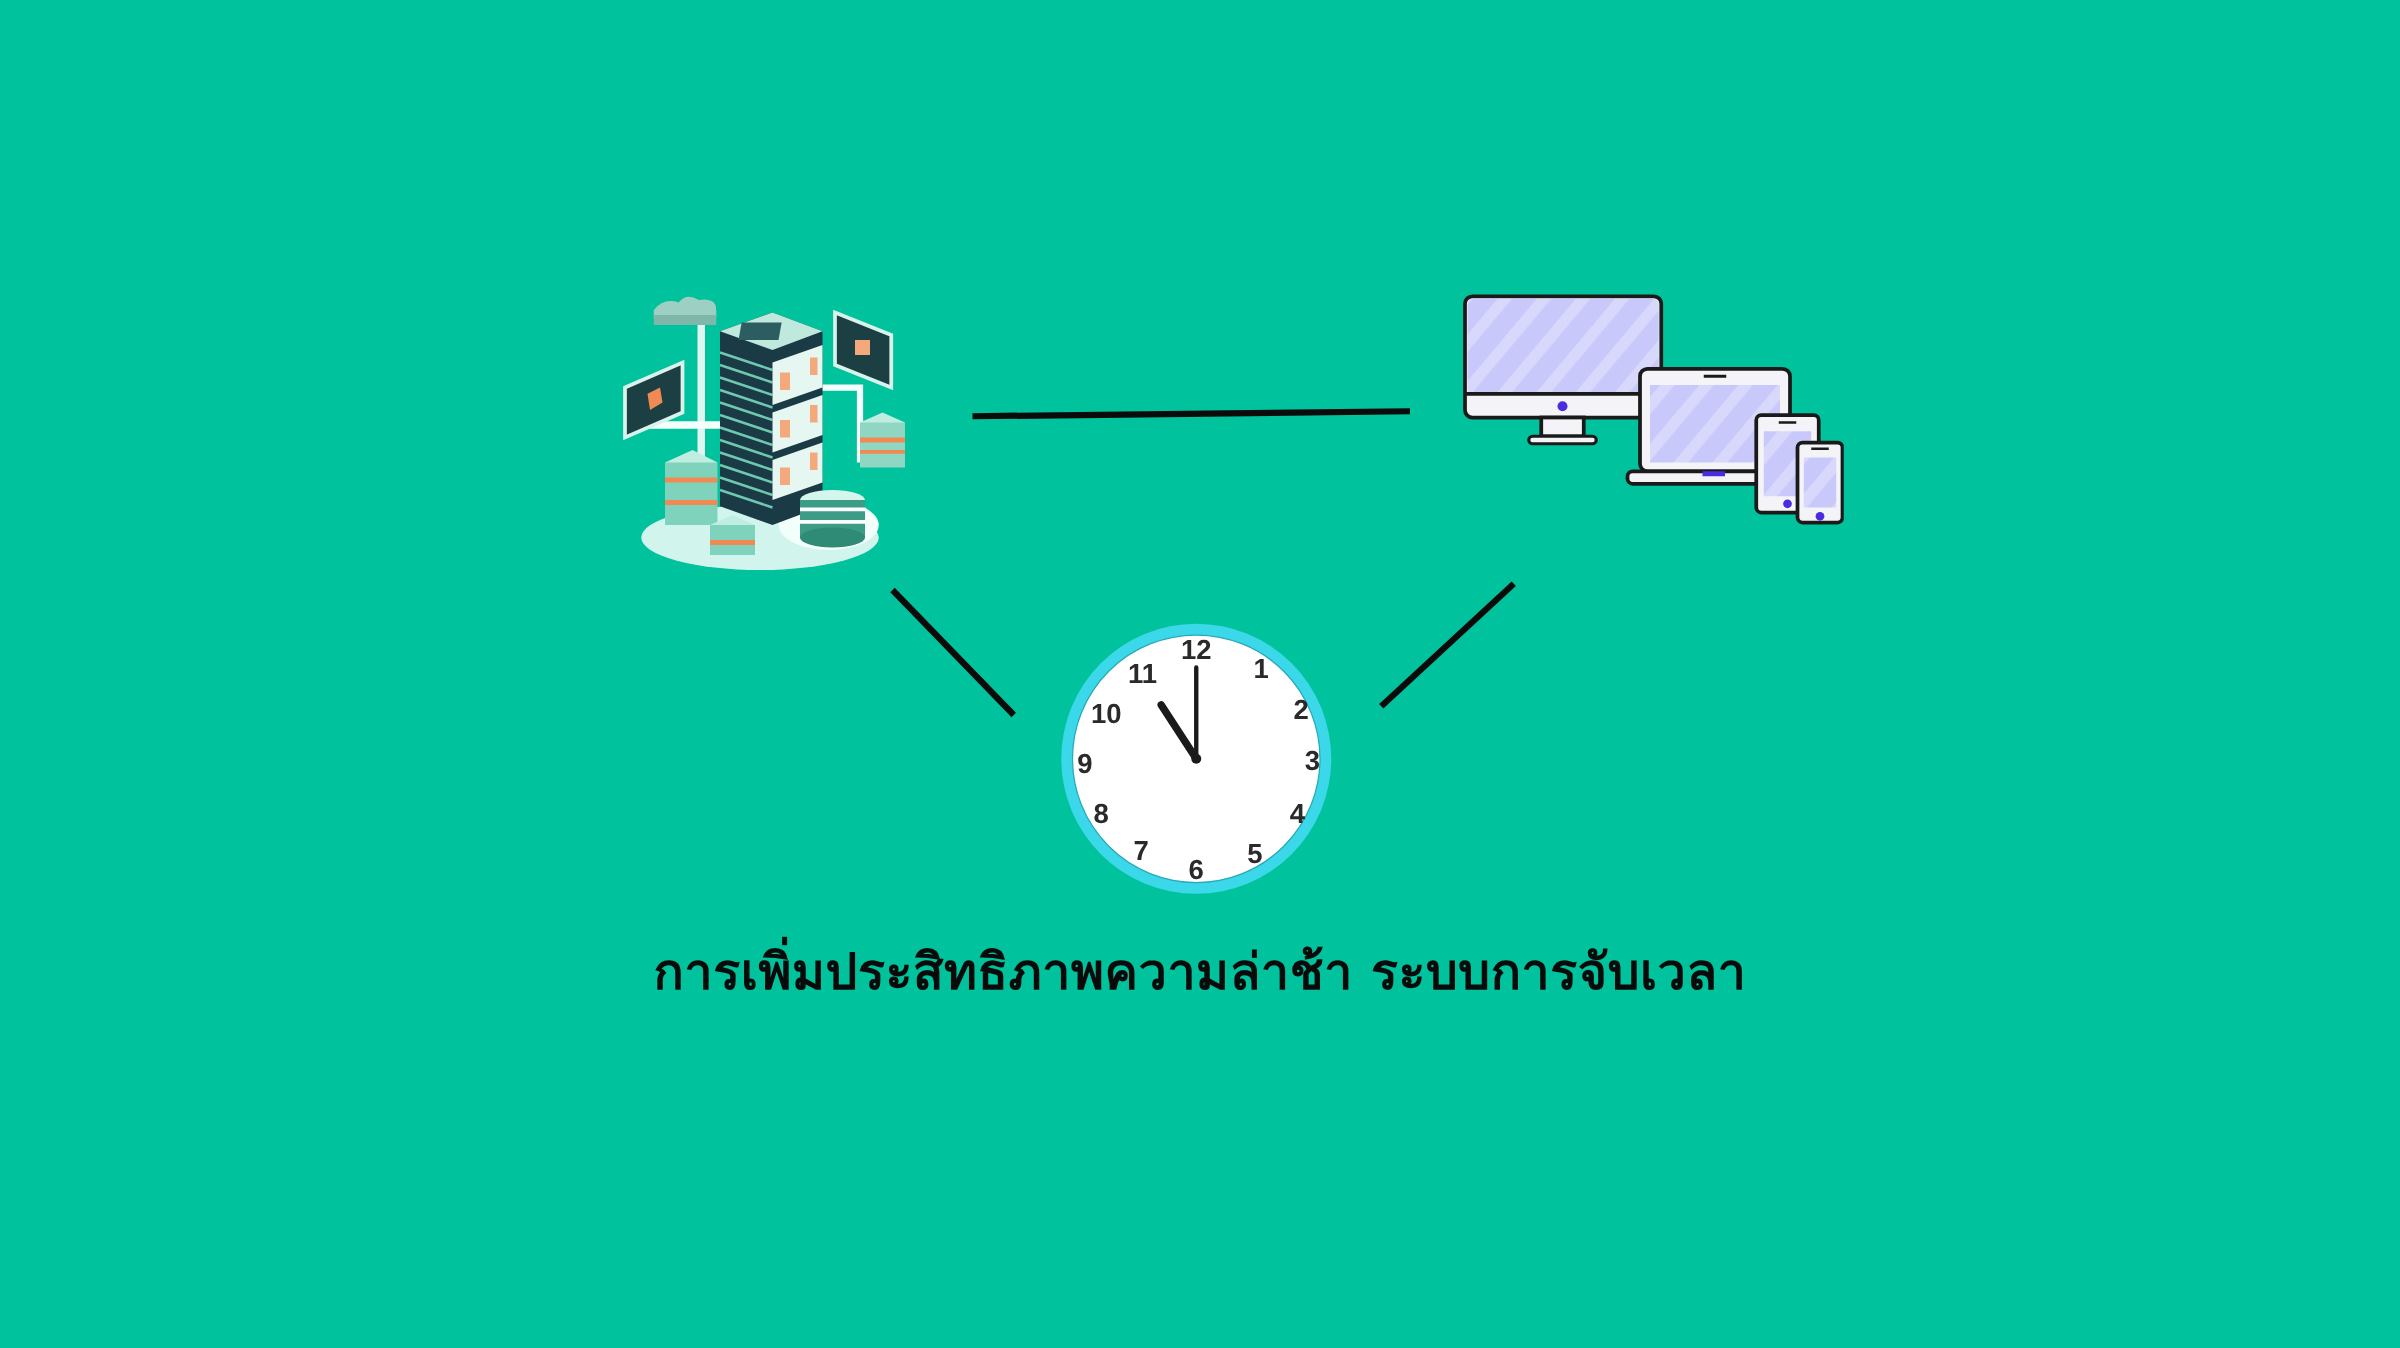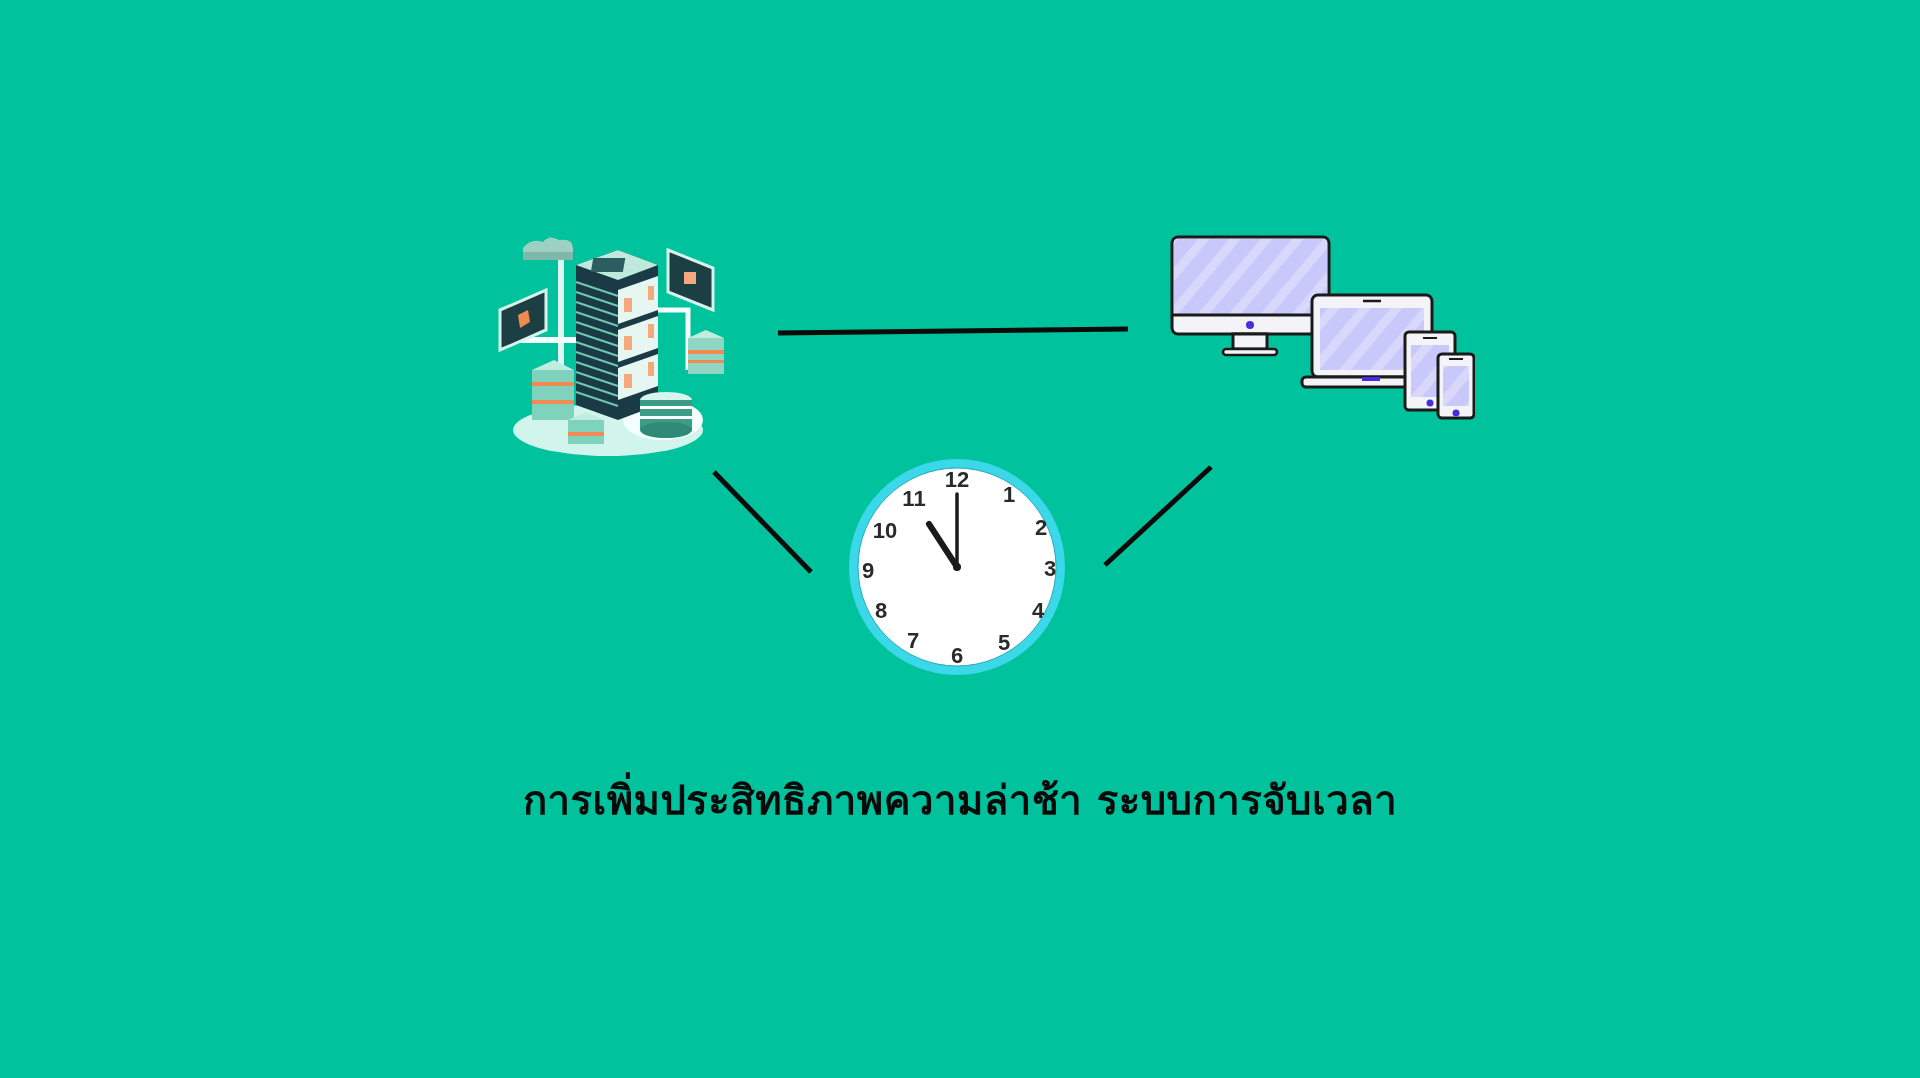--- a/index.html
+++ b/index.html
@@ -1,19 +1,19 @@
 <!DOCTYPE html>
 <html><head>
 <meta charset="utf-8">
 <style>
   html, body { margin:0; padding:0; }
   body { width:1920px; height:1078px; background:#00c29c; position:relative; overflow:hidden; font-family:"DejaVu Sans", sans-serif; }
   .abs { position:absolute; }
   svg { display:block; }
-  .caption { position:absolute; left:0; width:1920px; top:768px; text-align:center; font-size:40px; font-weight:bold; color:#0a0a0a; letter-spacing:0.5px; }
+  .caption { position:absolute; left:0; width:1920px; top:745px; text-align:center; font-size:40px; font-weight:bold; color:#0a0a0a; letter-spacing:0.5px; }
 </style>
 </head>
 <body>
 
 <svg class="abs" style="left:0;top:0" width="1920" height="1078">
   <line x1="778" y1="333" x2="1128" y2="329" stroke="#0b0b0b" stroke-width="5"></line>
   <line x1="714" y1="472" x2="811" y2="572" stroke="#0b0b0b" stroke-width="5"></line>
   <line x1="1105" y1="565" x2="1211" y2="467" stroke="#0b0b0b" stroke-width="5"></line>
 </svg>
 
@@ -121,21 +121,21 @@
     <line x1="253" y1="103" x2="267" y2="103" stroke="#1a1a1a" stroke-width="2"></line>
     <circle cx="260" cy="168" r="3.5" fill="#4a2be0"></circle>
 
     <rect x="274" y="129" width="36" height="64" rx="4" fill="#f4f4f8" stroke="#1a1a1a" stroke-width="3" transform="translate(-6,-10)"></rect>
     <rect x="273" y="131" width="26" height="40" fill="url(#stripes)"></rect>
     <line x1="279" y1="124" x2="293" y2="124" stroke="#1a1a1a" stroke-width="2"></line>
     <circle cx="286" cy="178" r="3.5" fill="#4a2be0"></circle>
   </svg>
 </div>
 
-<div class="abs" style="left:847px;top:456px;width:220px;height:222px;">
+<div class="abs" style="left:847px;top:496px;width:220px;height:222px;">
   <svg width="220" height="222" viewBox="0 0 220 222">
     <circle cx="110" cy="111" r="108" fill="#3ad8e8"></circle>
     <circle cx="110" cy="111" r="99" fill="#ffffff" stroke="#2aa8b8" stroke-width="1"></circle>
     <g font-family="Liberation Sans, sans-serif" font-weight="bold" font-size="22" fill="#2a2a2a" text-anchor="middle">
       <text x="110" y="31">12</text>
       <text x="162" y="46">1</text>
       <text x="194" y="79">2</text>
       <text x="203" y="120">3</text>
       <text x="191" y="162">4</text>
       <text x="157" y="194">5</text>

